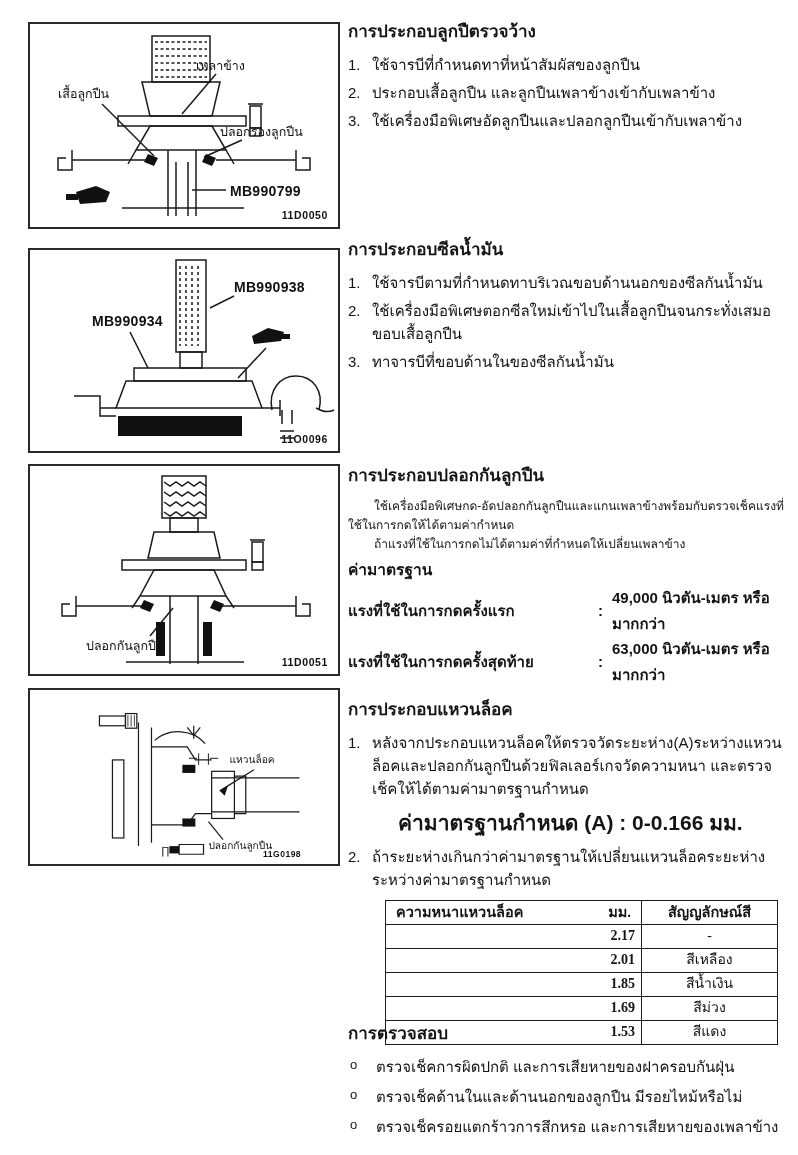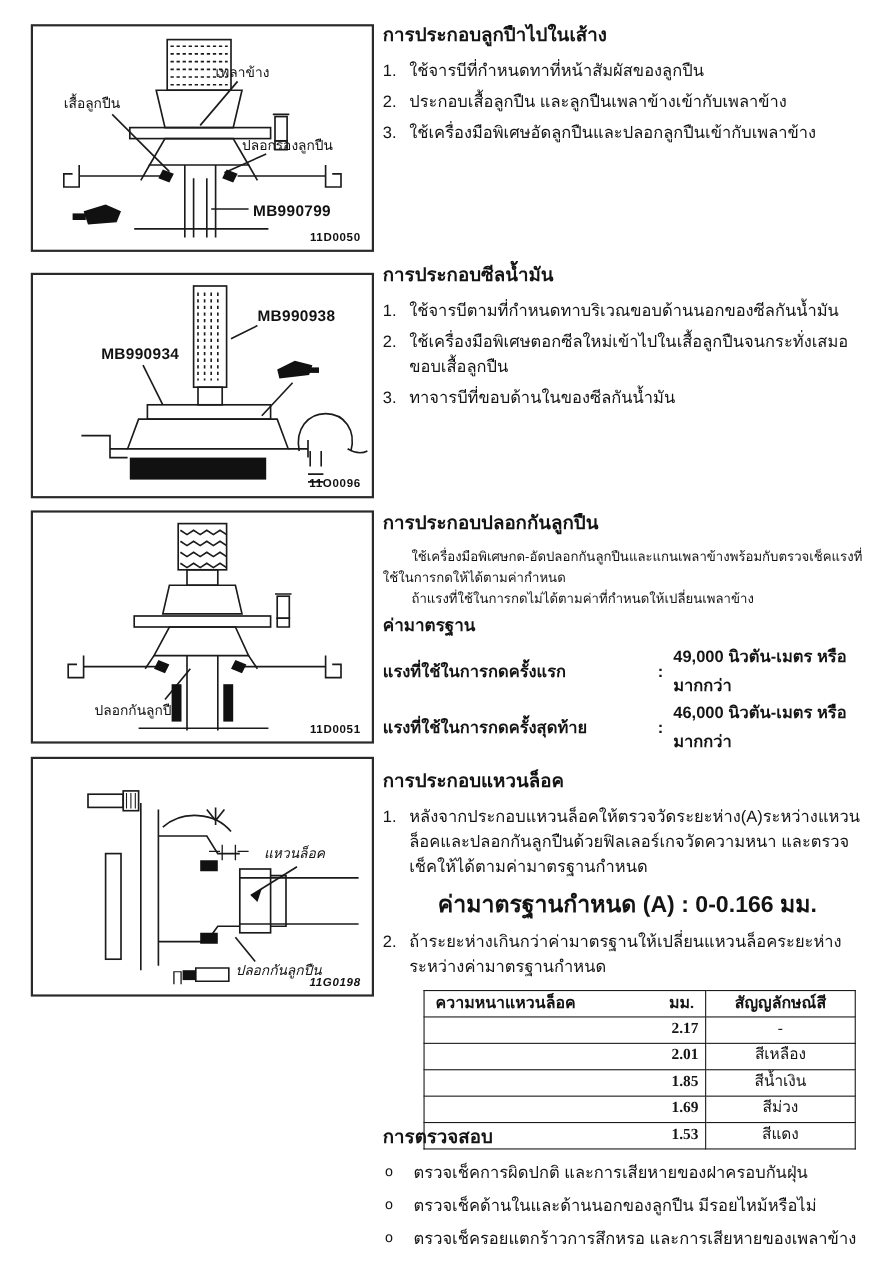--- a/index.html
+++ b/index.html
@@ -7,21 +7,21 @@
     position:relative;width:798px;height:1155px;background:#fff;
     font-family:"Liberation Sans",sans-serif;color:#141414;overflow:hidden;
   }
   .figure{
     position:absolute;left:28px;width:312px;background:#fff;
     border:2px solid #2a2a2a;box-sizing:border-box;
   }
   .fig1{top:22px;height:207px;}
   .fig2{top:248px;height:205px;}
   .fig3{top:464px;height:212px;}
-  .fig4{top:688px;height:218px;font-style:italic;}
+  .fig4{top:688px;height:178px;}
   .figure svg{display:block;width:100%;height:100%;}
   .dlabel{font-size:12.5px;fill:#111;}
   .dmb{font-size:14px;fill:#111;font-weight:600;letter-spacing:.3px;}
   .dcode{font-size:10.5px;fill:#111;font-weight:800;letter-spacing:.6px;}
   .dsym{font-size:13px;fill:#111;}
   .txt{position:absolute;left:348px;width:442px;}
   .s1{top:20px;} .s2{top:238px;} .s3{top:464px;} .s4{top:698px;} .s5{top:1022px;}
   .sec-title{font-size:17px;font-weight:700;margin:0 0 8px 0;line-height:1.45;}
   .li{display:flex;margin:0 0 5px 0;font-size:15px;line-height:1.55;}
   .ln{flex:0 0 24px;}
@@ -173,21 +173,21 @@
         <rect x="136" y="192" width="12" height="9"></rect>
       </g>
       <text class="dlabel" x="210" y="90">แหวนล็อค</text>
       <text class="dlabel" x="184" y="196">ปลอกกันลูกปืน</text>
       <text class="dsym" x="126" y="202">∏</text>
       <text class="dcode" x="298" y="206" text-anchor="end">11G0198</text>
     </svg>
   </div>
 
   <div class="txt s1">
-    <h2 class="sec-title">การประกอบลูกปืาไปในเส้าง</h2>
+    <h2 class="sec-title">การประกอบลูกปืตรวจว้าง</h2>
     <div class="li">
       <span class="ln">1.</span>
       <span class="lt">ใช้จารบีที่กำหนดทาที่หน้าสัมผัสของลูกปืน</span>
     </div>
     <div class="li">
       <span class="ln">2.</span>
       <span class="lt">ประกอบเสื้อลูกปืน  และลูกปืนเพลาข้างเข้ากับเพลาข้าง</span>
     </div>
     <div class="li">
       <span class="ln">3.</span>
@@ -217,21 +217,21 @@
     <p class="para">ถ้าแรงที่ใช้ในการกดไม่ได้ตามค่าที่กำหนดให้เปลี่ยนเพลาข้าง</p>
     <div class="std-head">ค่ามาตรฐาน</div>
     <div class="spec">
       <span class="spec-label">แรงที่ใช้ในการกดครั้งแรก</span>
       <span class="spec-sep">:</span>
       <span class="spec-value">49,000 นิวตัน-เมตร หรือมากกว่า</span>
     </div>
     <div class="spec">
       <span class="spec-label">แรงที่ใช้ในการกดครั้งสุดท้าย</span>
       <span class="spec-sep">:</span>
-      <span class="spec-value">46,000 นิวตัน-เมตร หรือมากกว่า</span>
+      <span class="spec-value">63,000 นิวตัน-เมตร หรือมากกว่า</span>
     </div>
   </div>
 
   <div class="txt s4">
     <h2 class="sec-title">การประกอบแหวนล็อค</h2>
     <div class="li">
       <span class="ln">1.</span>
       <span class="lt">หลังจากประกอบแหวนล็อคให้ตรวจวัดระยะห่าง(A)ระหว่างแหวนล็อคและปลอกกันลูกปืนด้วยฟิลเลอร์เกจวัดความหนา และตรวจเช็คให้ได้ตามค่ามาตรฐานกำหนด</span>
     </div>
     <div class="std-line">ค่ามาตรฐานกำหนด (A) : 0-0.166 มม.</div>

